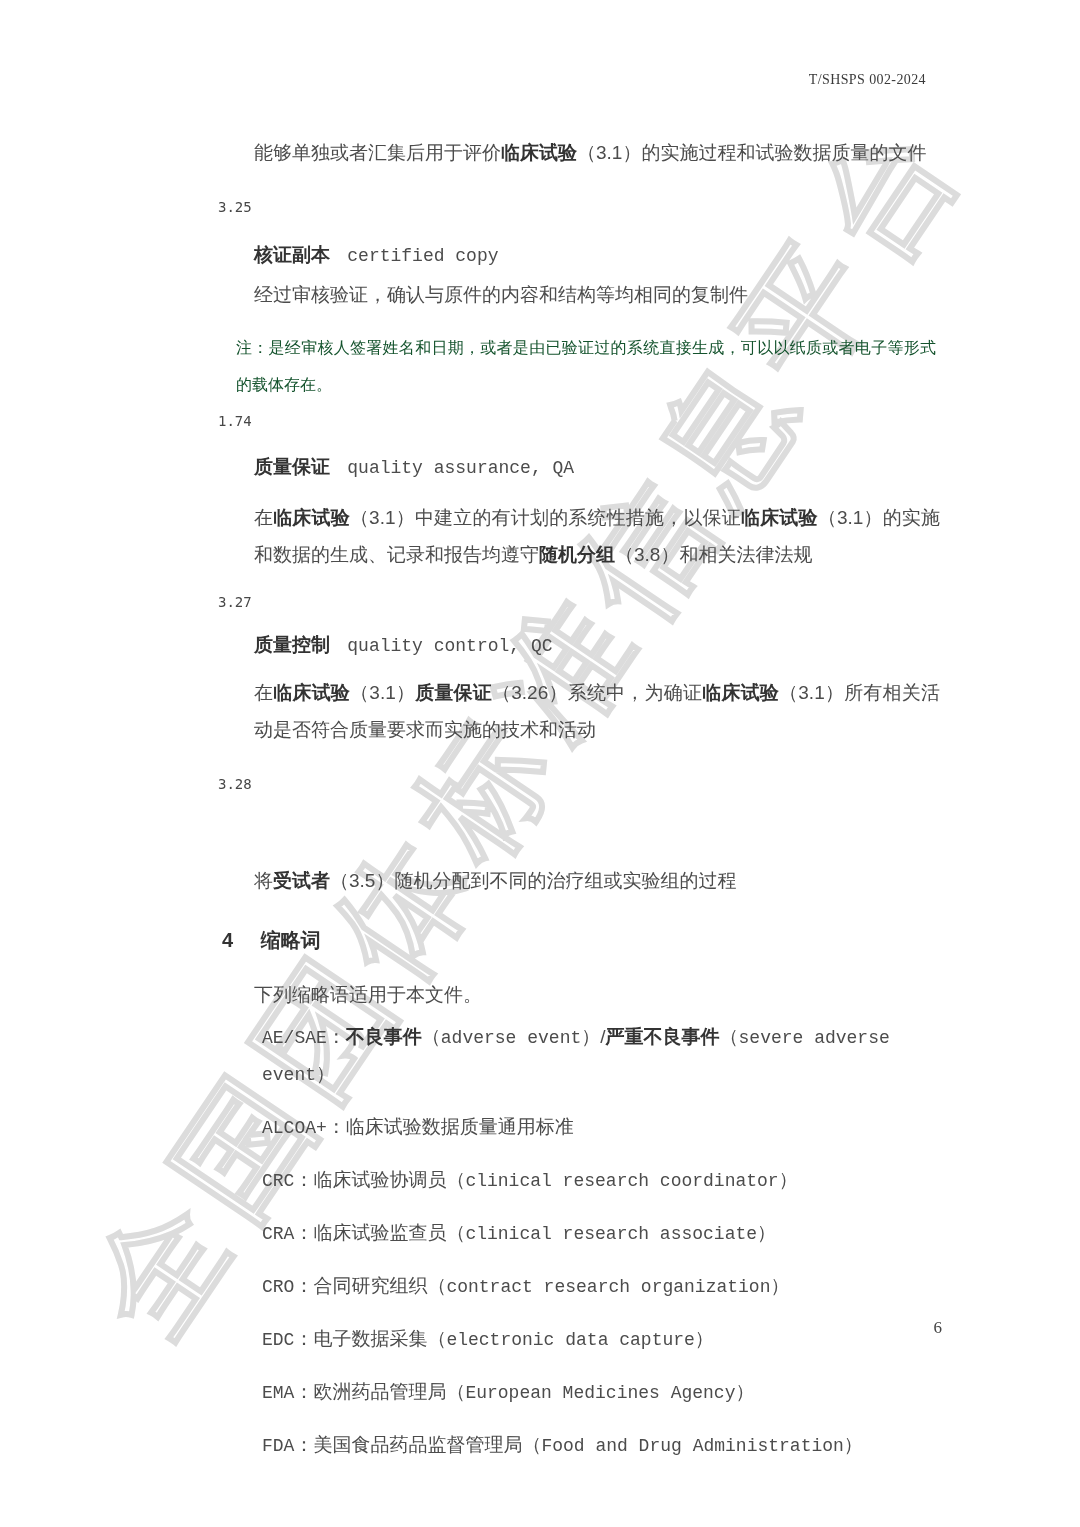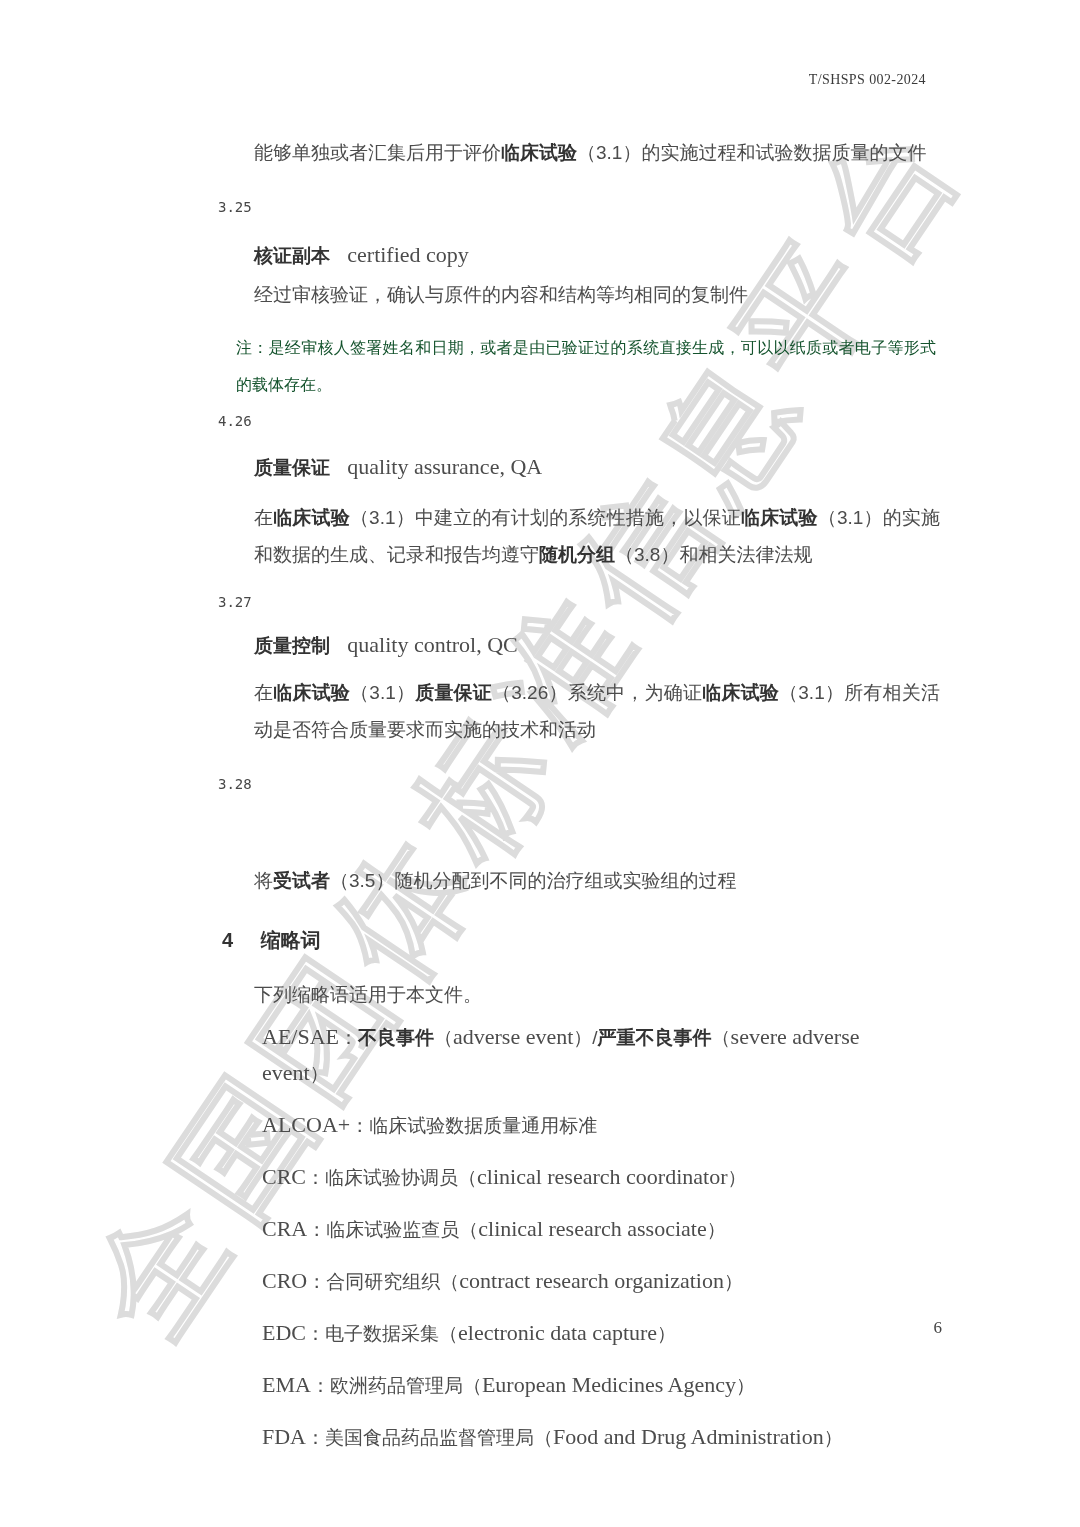--- a/index.html
+++ b/index.html
@@ -15,21 +15,21 @@
     position:absolute;left:530px;top:725px;
     transform:translate(-50%,-50%) rotate(-56deg);
     font-size:128px;font-weight:700;letter-spacing:16px;white-space:nowrap;
     color:transparent;-webkit-text-stroke:2px #dcdcdc;z-index:0;
   }
   .content{position:absolute;left:210px;top:0;width:724px;height:100%;z-index:1;}
   .line{position:absolute;left:36px;width:686px;margin:8px;font-size:19px;line-height:37px;}
   .secnum{left:0;font-family:"DejaVu Sans Mono",monospace;font-size:14px;color:#474747;}
   .term .zh{font-weight:700;color:#333333;}
   .term .en{margin-left:12px;}
-  .mono{font-family:Liberation Serif, serif;font-size:22px;}
+  .mono{font-family:Liberation Mono, monospace;font-size:18px;}
   .body{text-align:justify;}
   .b{font-weight:700;color:#333333;}
   .note{left:26px;width:700px;font-size:16px;line-height:37px;color:#14532d;text-align:justify;}
   .h4{font-size:20px;line-height:40px;font-weight:700;color:#333333;width:686px;left:4px;}
   .h4 .h4title{margin-left:22px;}
   .abbr-list{position:absolute;left:36px;top:1003px;width:686px;}
   .abbr-line{margin:16px;font-size:19px;line-height:35px;}
   .page-num{
     position:absolute;top:1318px;right:138px;font-family:"Liberation Serif",serif;
     font-size:17px;color:#444444;z-index:1;
@@ -49,21 +49,21 @@
     <p class="line body" style="top:126px"><span class="">能够单独或者汇集后用于评价</span><span class="b ">临床试验</span><span class="">（3.1）的实施过程和试验数据质量的文件</span></p>
 
     <p class="line secnum" style="top:181px">3.25</p>
     <p class="line term" style="top:228px">
       <span class="zh">核证副本</span>
       <span class="en mono">certified copy</span>
     </p>
     <p class="line body" style="top:268px"><span class="">经过审核验证，确认与原件的内容和结构等均相同的复制件</span></p>
     <p class="note" style="position:absolute;top:313px">注：是经审核人签署姓名和日期，或者是由已验证过的系统直接生成，可以以纸质或者电子等形式的载体存在。</p>
 
-    <p class="line secnum" style="top:395px">4.26</p>
+    <p class="line secnum" style="top:395px">1.74</p>
     <p class="line term" style="top:440px">
       <span class="zh">质量保证</span>
       <span class="en mono">quality assurance, QA</span>
     </p>
     <p class="line body" style="top:491px"><span class="">在</span><span class="b ">临床试验</span><span class="">（3.1）中建立的有计划的系统性措施，以保证</span><span class="b ">临床试验</span><span class="">（3.1）的实施和数据的生成、记录和报告均遵守</span><span class="b ">随机分组</span><span class="">（3.8）和相关法律法规</span></p>
 
     <p class="line secnum" style="top:576px">3.27</p>
     <p class="line term" style="top:618px">
       <span class="zh">质量控制</span>
       <span class="en mono">quality control, QC</span>

